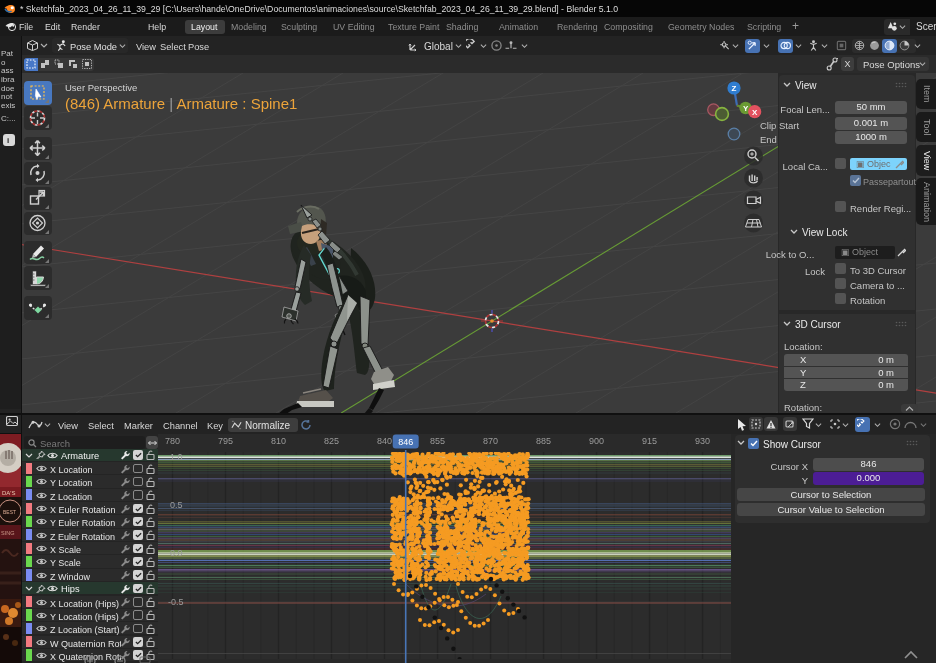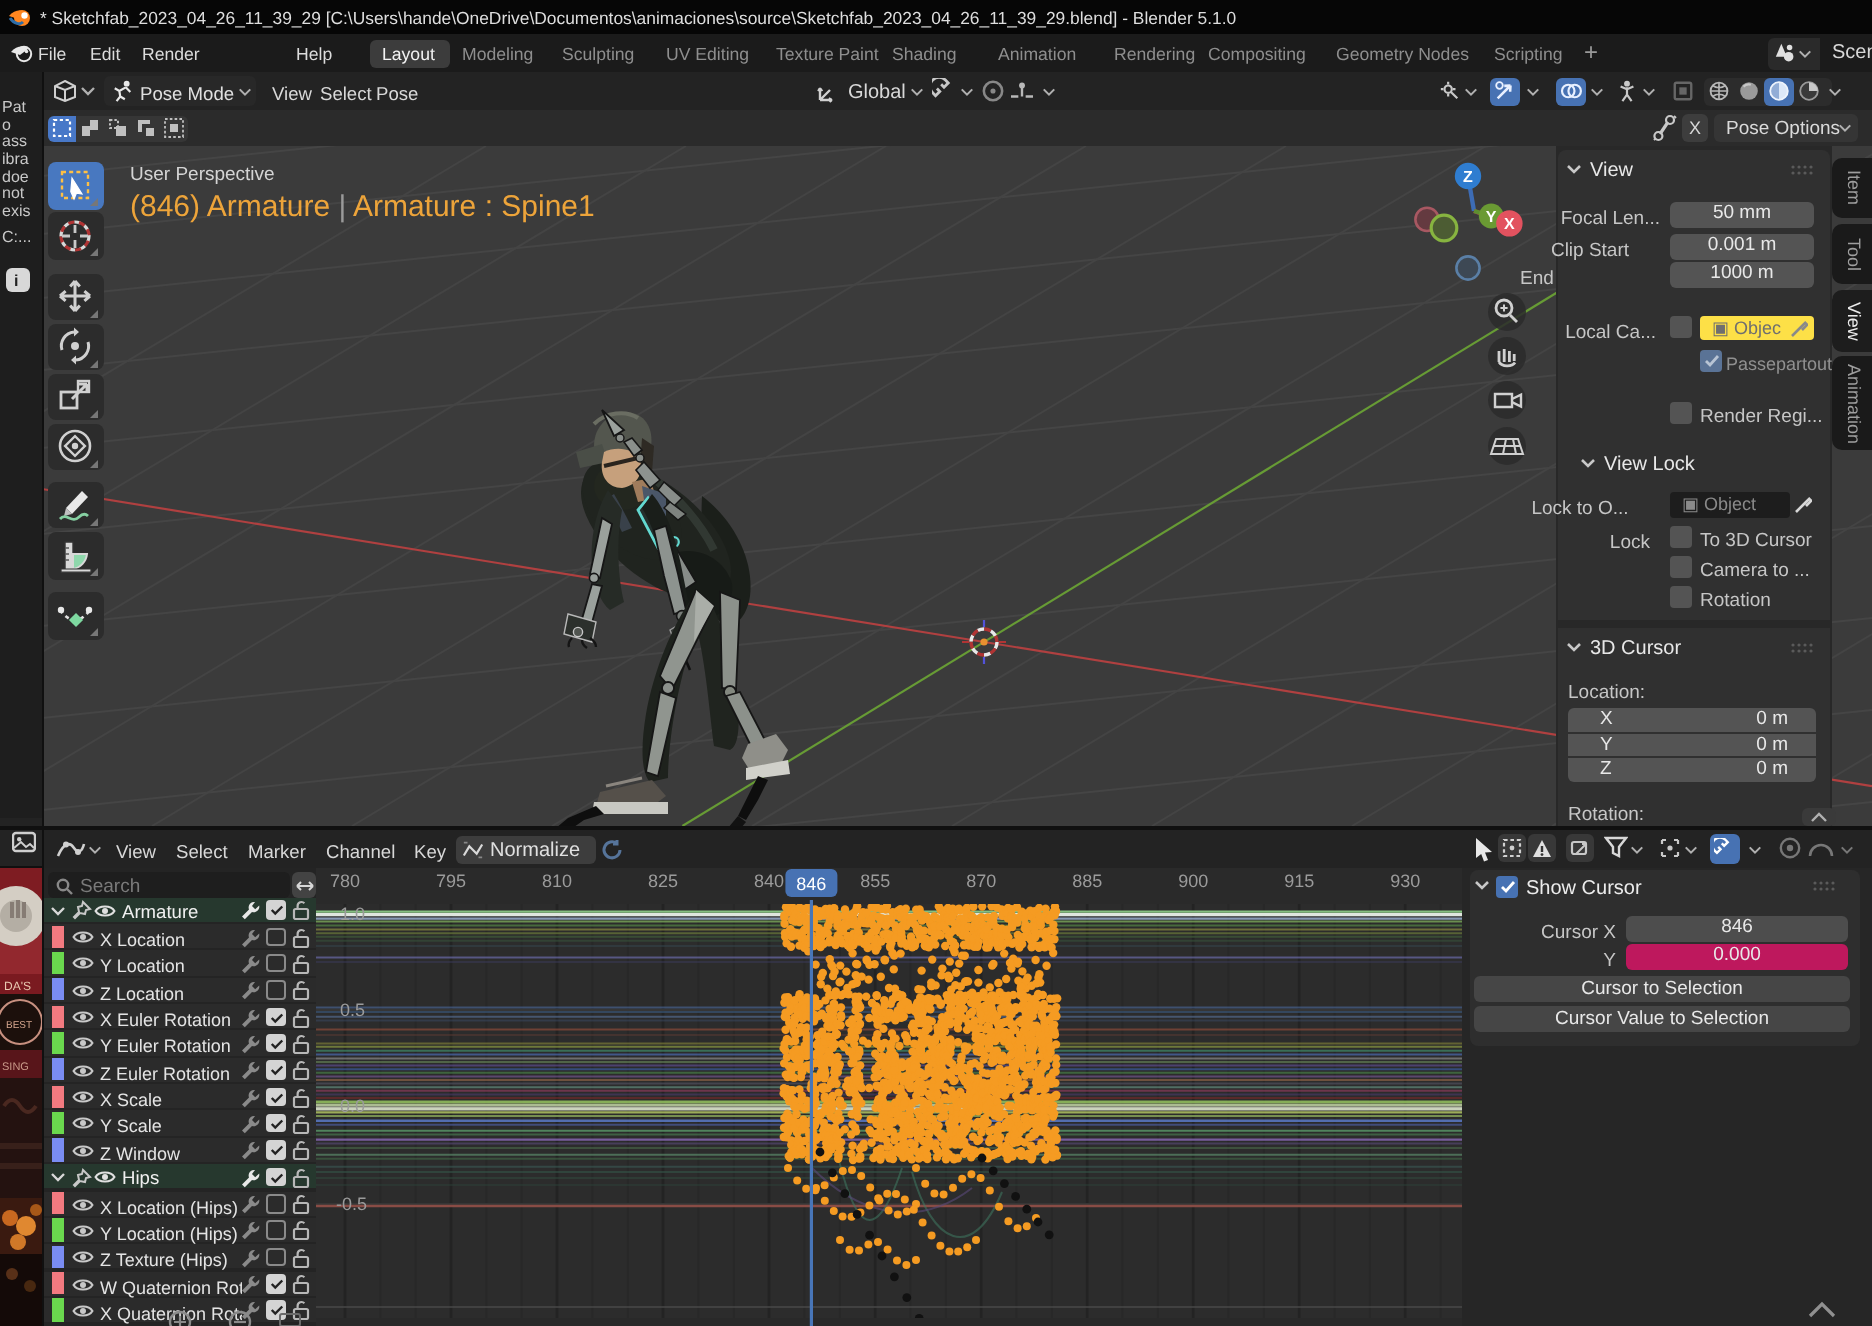--- a/index.html
+++ b/index.html
@@ -412,27 +412,27 @@
       <circle cx="1.5" cy="4.5" r="0.8" fill="#5a5a5a"></circle>
       <circle cx="4.5" cy="1.5" r="0.8" fill="#5a5a5a"></circle>
       <circle cx="4.5" cy="4.5" r="0.8" fill="#5a5a5a"></circle>
       <circle cx="7.5" cy="1.5" r="0.8" fill="#5a5a5a"></circle>
       <circle cx="7.5" cy="4.5" r="0.8" fill="#5a5a5a"></circle>
       <circle cx="10.5" cy="1.5" r="0.8" fill="#5a5a5a"></circle>
       <circle cx="10.5" cy="4.5" r="0.8" fill="#5a5a5a"></circle>
     </svg>
     <div class="a" style="left:760px;top:104px;width:70px;color:#c6c6c6;font-size:9.5px;text-align:right;white-space:nowrap;overflow:hidden">Focal Len...</div>
     <div class="a" style="left:835px;top:101px;width:72px;height:12.5px;background:#545454;border-radius:3px;color:#e8e8e8;font-size:9.5px;line-height:12.5px;text-align:center;padding:0 6px;white-space:nowrap;overflow:hidden">50 mm</div>
-    <div class="a" style="left:760px;top:120px;width:70px;color:#c6c6c6;font-size:9.5px;text-align:center;white-space:nowrap;overflow:hidden">Clip Start</div>
+    <div class="a" style="left:760px;top:120px;width:70px;color:#c6c6c6;font-size:9.5px;text-align:left;white-space:nowrap;overflow:hidden">Clip Start</div>
     <div class="a" style="left:835px;top:117px;width:72px;height:12.5px;background:#545454;border-radius:3px;color:#e8e8e8;font-size:9.5px;line-height:12.5px;text-align:center;padding:0 6px;white-space:nowrap;overflow:hidden">0.001 m</div>
     <div class="a" style="left:760px;top:134px;width:70px;color:#c6c6c6;font-size:9.5px;text-align:left;white-space:nowrap;overflow:hidden">End</div>
     <div class="a" style="left:835px;top:131px;width:72px;height:12.5px;background:#545454;border-radius:3px;color:#e8e8e8;font-size:9.5px;line-height:12.5px;text-align:center;padding:0 6px;white-space:nowrap;overflow:hidden">1000 m</div>
     <div class="a" style="left:758px;top:161px;width:70px;color:#c6c6c6;font-size:9.5px;text-align:right;white-space:nowrap;overflow:hidden">Local Ca...</div>
     <div class="a" style="left:835px;top:158px;width:11px;height:11px;background:#545454;border-radius:2px"></div>
-    <div class="a" style="left:850px;top:158px;width:57px;height:12px;background:#fde047;border-radius:2px;color:#6f6f6f;font-size:9px;line-height:12px;text-align:left;padding:0 6px;white-space:nowrap;overflow:hidden"><span style="color:#6f6f6f">▣ Objec</span></div>
+    <div class="a" style="left:850px;top:158px;width:57px;height:12px;background:#7dd3fc;border-radius:2px;color:#6f6f6f;font-size:9px;line-height:12px;text-align:left;padding:0 6px;white-space:nowrap;overflow:hidden"><span style="color:#6f6f6f">▣ Objec</span></div>
     <svg class="a" style="left:895px;top:160px" width="9" height="9" viewBox="0 0 9 9">
       <path d="M1 8 L5 4 M5 4 l2.6 -2.6 1 1 L6 5" stroke="#8a8a8a" stroke-width="1.3" fill="none"></path>
     </svg>
     <div class="a" style="left:850px;top:175px;width:11px;height:11px;background:#5a7396;border-radius:2px"></div>
     <svg class="a" style="left:851.5px;top:177px" width="8" height="7" viewBox="0 0 8 7">
       <path d="M1 3.5 L3 5.5 L7 1" stroke="#b8c4d4" stroke-width="1.4" fill="none"></path>
     </svg>
     <div class="tx" style="left:863px;top:178px;font-size:9px;color:#909090">Passepartout</div>
     <div class="a" style="left:835px;top:201px;width:11px;height:11px;background:#545454;border-radius:2px"></div>
     <div class="tx" style="left:850px;top:204px;font-size:9.5px;color:#c6c6c6">Render Regi...</div>
@@ -807,21 +807,21 @@
     <svg class="a" style="left:146.0px;top:610.3px" width="9" height="10" viewBox="0 0 9 10">
       <rect x="1" y="4.5" width="7" height="5" rx="0.8" fill="none" stroke="#b8b8b8" stroke-width="1.1"></rect>
       <path d="M2.8 4.5 V3 a2 2 0 0 1 3.4 -1.4" fill="none" stroke="#b8b8b8" stroke-width="1.1"></path>
     </svg>
     <div class="a" style="left:22px;top:622.2px;width:136px;height:12.3px;background:#2b2b2b"></div>
     <div class="a" style="left:26px;top:622.7px;width:6px;height:11.3px;background:#7a8cf2"></div>
     <svg class="a" style="left:36.0px;top:624.2px" width="11" height="9" viewBox="0 0 11 9">
       <path d="M0.8 4.5 C2.5 1.5 8.5 1.5 10.2 4.5 C8.5 7.5 2.5 7.5 0.8 4.5 Z" fill="none" stroke="#c8c8c8" stroke-width="1.1"></path>
       <circle cx="5.5" cy="4.5" r="1.5" fill="#c8c8c8"></circle>
     </svg>
-    <div class="a" style="left:50px;top:625.2px;width:71px;font-size:9px;color:#e4e4e4;white-space:nowrap;overflow:hidden">Z Texture (Hips)</div>
+    <div class="a" style="left:50px;top:625.2px;width:71px;font-size:9px;color:#e4e4e4;white-space:nowrap;overflow:hidden">Z Location (Start)</div>
     <svg class="a" style="left:120.0px;top:623.7px" width="10" height="10" viewBox="0 0 10 10">
       <path d="M7.5 1 a2.8 2.8 0 0 0 -3 3.8 L1 8.3 L2.4 9.6 L6 6 a2.8 2.8 0 0 0 3.6 -3.2 L7.6 4.6 L6 3 Z" fill="#8a8a8a"></path>
     </svg>
     <div class="a" style="left:133px;top:623.7px;width:9.5px;height:9.5px;background:#2b2b2b;border:1.2px solid #8a8a8a;border-radius:2px"></div>
     <svg class="a" style="left:146.0px;top:623.7px" width="9" height="10" viewBox="0 0 9 10">
       <rect x="1" y="4.5" width="7" height="5" rx="0.8" fill="none" stroke="#b8b8b8" stroke-width="1.1"></rect>
       <path d="M2.8 4.5 V3 a2 2 0 0 1 3.4 -1.4" fill="none" stroke="#b8b8b8" stroke-width="1.1"></path>
     </svg>
     <div class="a" style="left:22px;top:635.5px;width:136px;height:12.3px;background:#2b2b2b"></div>
     <div class="a" style="left:26px;top:636.0px;width:6px;height:11.3px;background:#f27a80"></div>
@@ -3399,18 +3399,18 @@
       <circle cx="4.5" cy="1.5" r="0.8" fill="#5a5a5a"></circle>
       <circle cx="4.5" cy="4.5" r="0.8" fill="#5a5a5a"></circle>
       <circle cx="7.5" cy="1.5" r="0.8" fill="#5a5a5a"></circle>
       <circle cx="7.5" cy="4.5" r="0.8" fill="#5a5a5a"></circle>
       <circle cx="10.5" cy="1.5" r="0.8" fill="#5a5a5a"></circle>
       <circle cx="10.5" cy="4.5" r="0.8" fill="#5a5a5a"></circle>
     </svg>
     <div class="a" style="left:738px;top:460.5px;width:70px;color:#c6c6c6;font-size:9.5px;text-align:right;white-space:nowrap;overflow:hidden">Cursor X</div>
     <div class="a" style="left:813px;top:458px;width:111px;height:12.5px;background:#4d4d4d;border-radius:3px;color:#e8e8e8;font-size:9.5px;line-height:12.5px;text-align:center;padding:0 6px;white-space:nowrap;overflow:hidden">846</div>
     <div class="a" style="left:738px;top:474.5px;width:70px;color:#c6c6c6;font-size:9.5px;text-align:right;white-space:nowrap;overflow:hidden">Y</div>
-    <div class="a" style="left:813px;top:472px;width:111px;height:12.5px;background:#be185d;border-radius:3px;color:#e8e8e8;font-size:9.5px;line-height:12.5px;text-align:center;padding:0 6px;white-space:nowrap;overflow:hidden">0.000</div>
+    <div class="a" style="left:813px;top:472px;width:111px;height:12.5px;background:#4c1d95;border-radius:3px;color:#e8e8e8;font-size:9.5px;line-height:12.5px;text-align:center;padding:0 6px;white-space:nowrap;overflow:hidden">0.000</div>
     <div class="a" style="left:737px;top:488px;width:188px;height:13px;background:#464646;border-radius:3px;color:#e8e8e8;font-size:9.5px;line-height:13px;text-align:center">Cursor to Selection</div>
     <div class="a" style="left:737px;top:503px;width:188px;height:13px;background:#464646;border-radius:3px;color:#e8e8e8;font-size:9.5px;line-height:13px;text-align:center">Cursor Value to Selection</div>
     <svg class="a" style="left:903px;top:650px" width="16" height="10" viewBox="0 0 16 10">
       <path d="M2 8 L8 2 L14 8" stroke="#909090" stroke-width="1.6" fill="none"></path>
     </svg>
   </div>
 </body></html>

